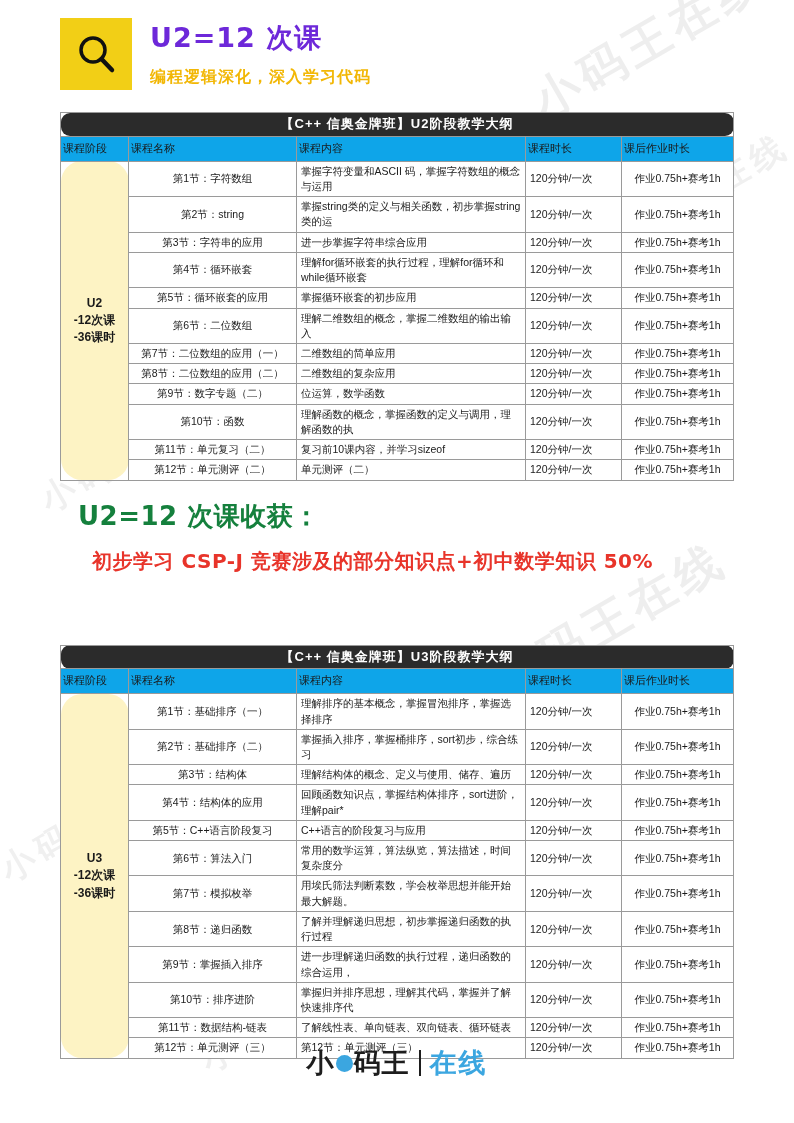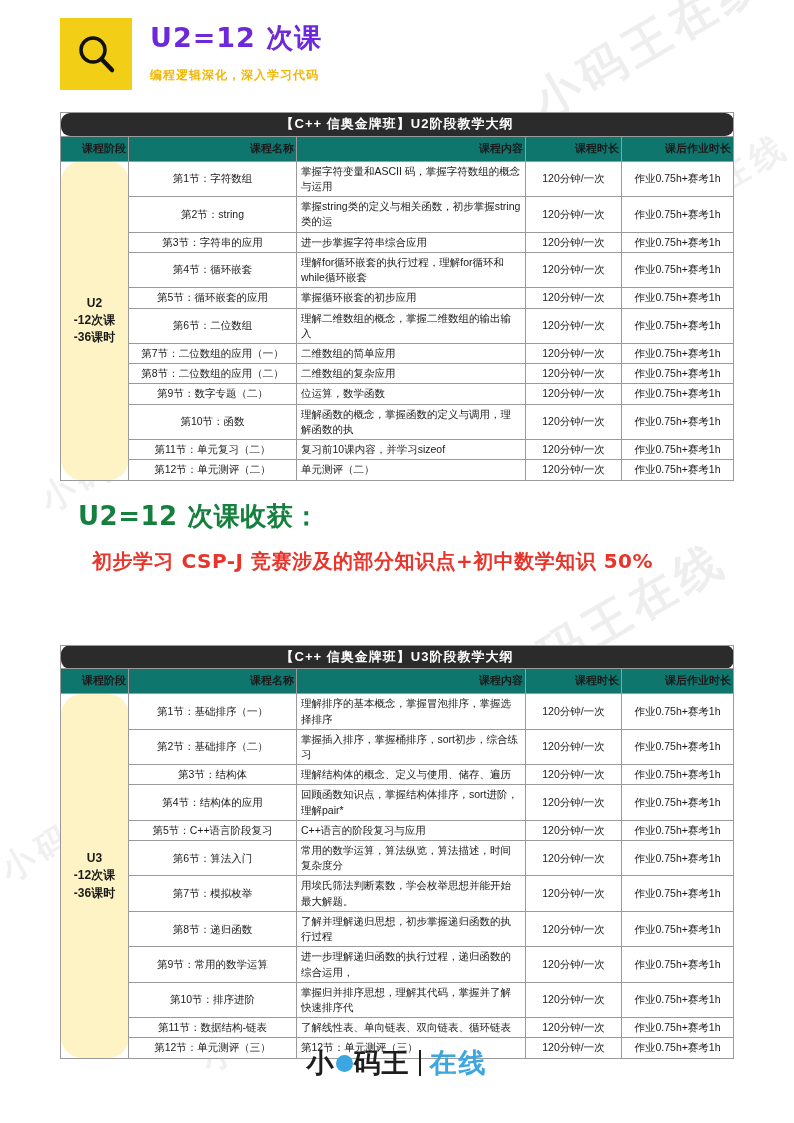--- a/index.html
+++ b/index.html
@@ -47,21 +47,21 @@
   .unit-title {
     font-size: 27px;
     font-weight: 700;
     color: #6d28d9;
     letter-spacing: 1px;
     line-height: 1.15;
     margin: 0 0 14px 0;
     font-family: "DejaVu Sans", sans-serif;
   }
   .unit-sub {
-    font-size: 12px;
+    font-size: 16px;
     font-weight: 700;
     color: #f2b705;
     letter-spacing: 1px;
     margin: 0;
   }
 
   
   table.syllabus {
     width: 100%;
     border-collapse: collapse;
@@ -79,38 +79,38 @@
     background: #2b2b2b;
     color: #ffffff;
     font-size: 13px;
     font-weight: 700;
     text-align: center;
     letter-spacing: 1px;
     padding: 5px 0;
     border-radius: 9px;
   }
   tr.head td {
-    background: #0f766e;
-    font-weight: 700;
-    text-align: right;
+    background: #0ea5e9;
+    font-weight: 400;
+    text-align: left;
     font-size: 11px;
     padding: 4px 2px;
   }
   td.stage {
     background: #fdf3c4;
     text-align: center;
     font-weight: 700;
     font-size: 12px;
     width: 68px;
     line-height: 1.7;
     border-radius: 21px;
   }
   td.cname { text-align: center; width: 168px; }
   td.ccontent { padding-left: 6px; }
-  td.cdur { text-align: center; width: 96px; }
+  td.cdur { width: 96px; }
   td.chw { text-align: center; width: 112px; }
 
   
   .gain {
     margin-top: 18px;
     padding-left: 18px;
   }
   .gain-l1 {
     font-size: 26px;
     font-weight: 700;
@@ -352,21 +352,21 @@
       <td class="cdur">120分钟/一次</td>
       <td class="chw">作业0.75h+赛考1h</td>
     </tr>
     <tr>
       <td class="cname">第8节：递归函数</td>
       <td class="ccontent">了解并理解递归思想，初步掌握递归函数的执行过程</td>
       <td class="cdur">120分钟/一次</td>
       <td class="chw">作业0.75h+赛考1h</td>
     </tr>
     <tr>
-      <td class="cname">第9节：常用的数学运算</td>
+      <td class="cname">第9节：掌握插入排序</td>
       <td class="ccontent">进一步理解递归函数的执行过程，递归函数的综合运用，</td>
       <td class="cdur">120分钟/一次</td>
       <td class="chw">作业0.75h+赛考1h</td>
     </tr>
     <tr>
       <td class="cname">第10节：排序进阶</td>
       <td class="ccontent">掌握归并排序思想，理解其代码，掌握并了解快速排序代</td>
       <td class="cdur">120分钟/一次</td>
       <td class="chw">作业0.75h+赛考1h</td>
     </tr>

